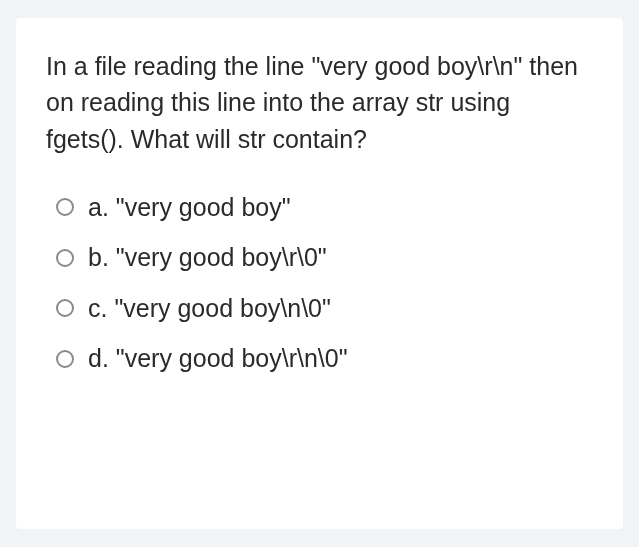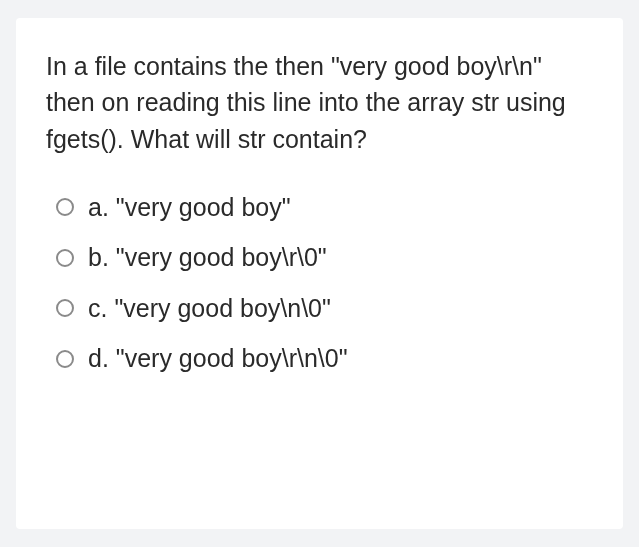--- a/index.html
+++ b/index.html
@@ -52,21 +52,21 @@
     font-size: 25px;
     color: #2a2a2a;
     line-height: 1.3;
     cursor: pointer;
   }
 </style>
 </head>
 <body>
 
 <div class="card">
-  <div class="question-text">In a file contains the then "very good boy\r\n" then on reading this line into the array str using fgets(). What will str contain?</div>
+  <div class="question-text">In a file reading the line "very good boy\r\n" then on reading this line into the array str using fgets(). What will str contain?</div>
   <div class="options">
 
     <div class="option-row">
       <input type="radio" class="radio" name="q" style="">
       <span class="option-label">
         <span>a.</span>
         <span>"very good boy"</span>
       </span>
     </div>
 

